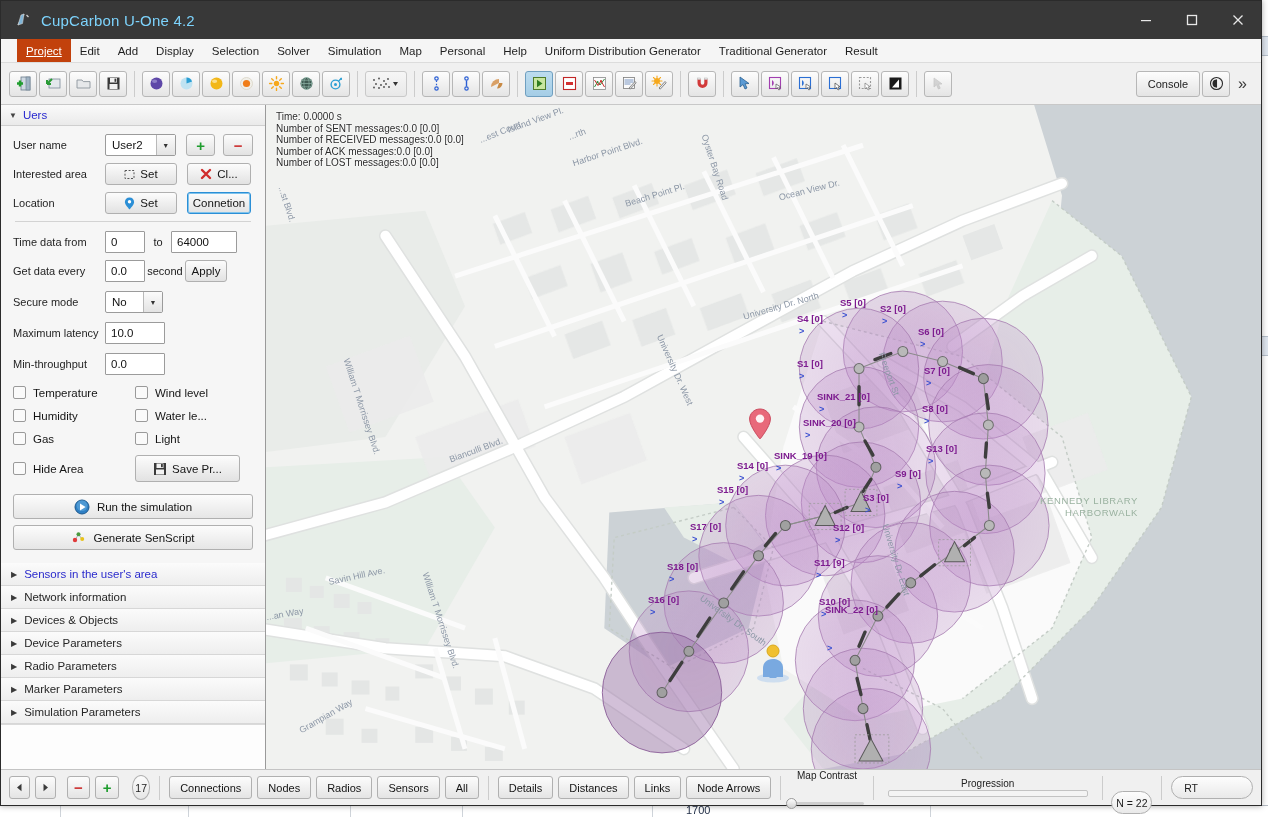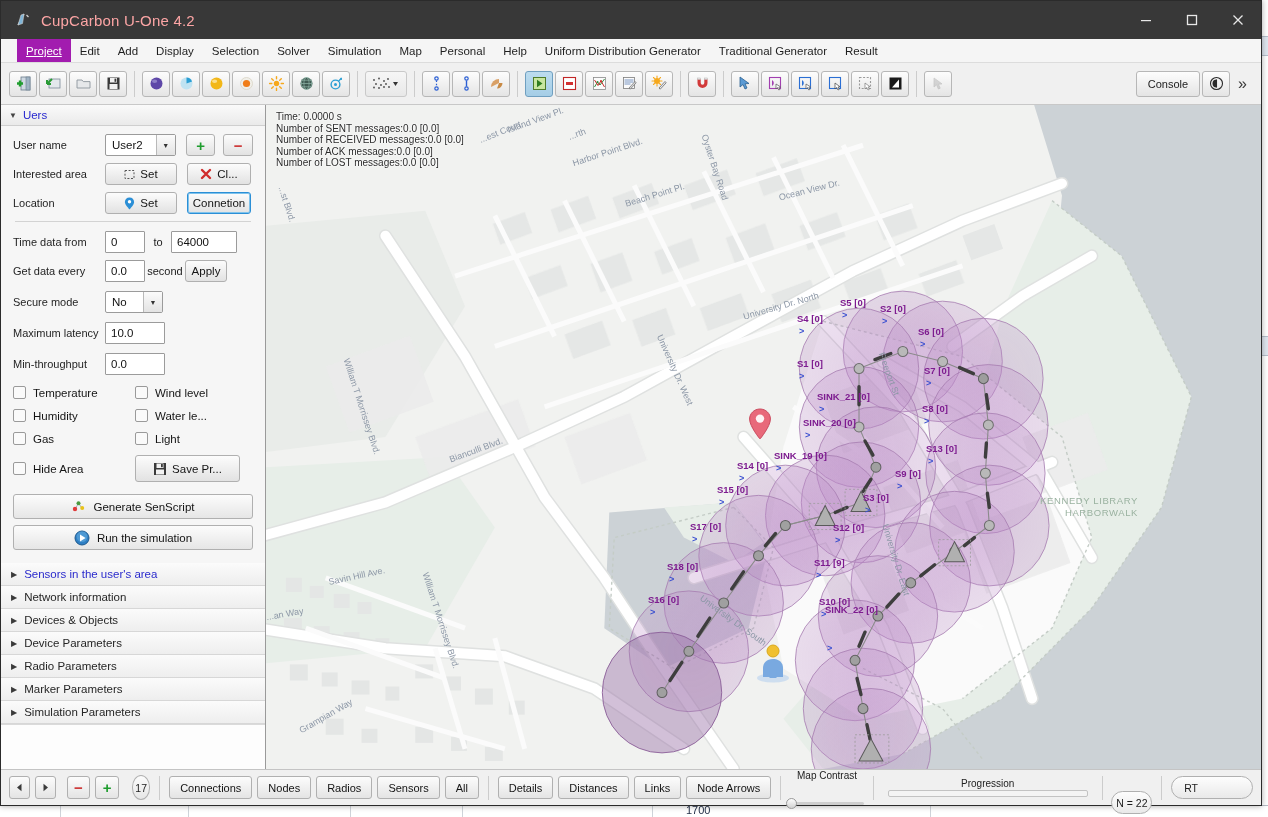--- a/index.html
+++ b/index.html
@@ -41,38 +41,38 @@
     background:#f0f0f0; border:1px solid #2b2b2b;
     box-shadow:0 0 6px rgba(0,0,0,.35);
     display:flex; flex-direction:column;
   }
   .titlebar {
     height:38px; background:#383838; color:#eaeaea;
     display:flex; align-items:center; flex:0 0 auto;
   }
   .titlebar .appicon { width:16px; height:16px; margin:0 10px 0 14px; position:relative; }
   .titlebar .appicon svg { display:block; }
-  .titlebar .apptitle { font-size:15px; letter-spacing:.2px; color:#fca5a5; }
+  .titlebar .apptitle { font-size:15px; letter-spacing:.2px; color:#7dd3fc; }
   .wbtns { margin-left:auto; display:flex; height:38px; }
   .wbtn {
     width:46px; height:38px; display:flex; align-items:center; justify-content:center;
     color:#e8e8e8; font-size:13px; cursor:default;
   }
   .wbtn svg { display:block; }
 
   
   .menubar {
     height:24px; background:#f5f5f5; border-bottom:1px solid #dcdcdc;
     display:flex; align-items:stretch; flex:0 0 auto; padding-left:16px;
   }
   .menu-item {
     padding:0 9px; display:flex; align-items:center;
     font-size:11.5px; color:#1e1e1e; cursor:default; white-space:nowrap;
   }
-  .menu-item.active { background:#a21caf; color:#fff;text-decoration:underline; }
+  .menu-item.active { background:#c2410c; color:#fff;text-decoration:underline; }
 
   
   .toolbar {
     height:42px; background:#f0f0f0; border-bottom:1px solid #c8c8c8;
     display:flex; align-items:center; padding:0 8px; gap:2px; flex:0 0 auto;
   }
   .tbtn {
     width:28px; height:26px; border:1px solid #b7b7b7; border-radius:3px;
     background:linear-gradient(#fdfdfd,#e4e4e4);
     display:flex; align-items:center; justify-content:center; cursor:default;
@@ -643,35 +643,35 @@
                 <rect x="8" y="2" width="1.8" height="3.2" fill="#3a3a3a"></rect>
                 <rect x="3" y="7.5" width="8" height="5" fill="#f2f2f2"></rect>
               </svg>
               <span>Save Pr...</span>
             </div>
           </div>
         </div>
 
         <div class="bigbtns">
           <div class="bigbtn">
+            <svg width="16" height="16" viewBox="0 0 16 16">
+              <circle cx="8" cy="8" r="7" fill="#2e7fc4" stroke="#1e5a8f" stroke-width="1"></circle>
+              <circle cx="8" cy="6.6" r="5.4" fill="#69aee0" opacity=".55"></circle>
+              <path d="M6 4.4 L11.6 8 L6 11.6 Z" fill="#fff"></path>
+            </svg>
+            <span>Run the simulation</span>
+          </div>
+          <div class="bigbtn">
             <svg width="15" height="15" viewBox="0 0 15 15">
               <path d="M4 10 L7.5 4.5 L11 9" stroke="#9aa4ae" stroke-width=".9" fill="none"></path>
               <circle cx="4" cy="10" r="2.2" fill="#e03a3a"></circle>
               <circle cx="7.5" cy="4.2" r="2" fill="#4a9a3f"></circle>
               <circle cx="11.2" cy="9" r="2" fill="#e8c21a"></circle>
             </svg>
             <span>Generate SenScript</span>
-          </div>
-          <div class="bigbtn">
-            <svg width="16" height="16" viewBox="0 0 16 16">
-              <circle cx="8" cy="8" r="7" fill="#2e7fc4" stroke="#1e5a8f" stroke-width="1"></circle>
-              <circle cx="8" cy="6.6" r="5.4" fill="#69aee0" opacity=".55"></circle>
-              <path d="M6 4.4 L11.6 8 L6 11.6 Z" fill="#fff"></path>
-            </svg>
-            <span>Run the simulation</span>
           </div>
         </div>
 
         <div class="accordion">
           <div class="acc-item link">
             <span class="tri">▶</span>
             <span>Sensors in the user's  area</span>
           </div>
           <div class="acc-item">
             <span class="tri">▶</span>

